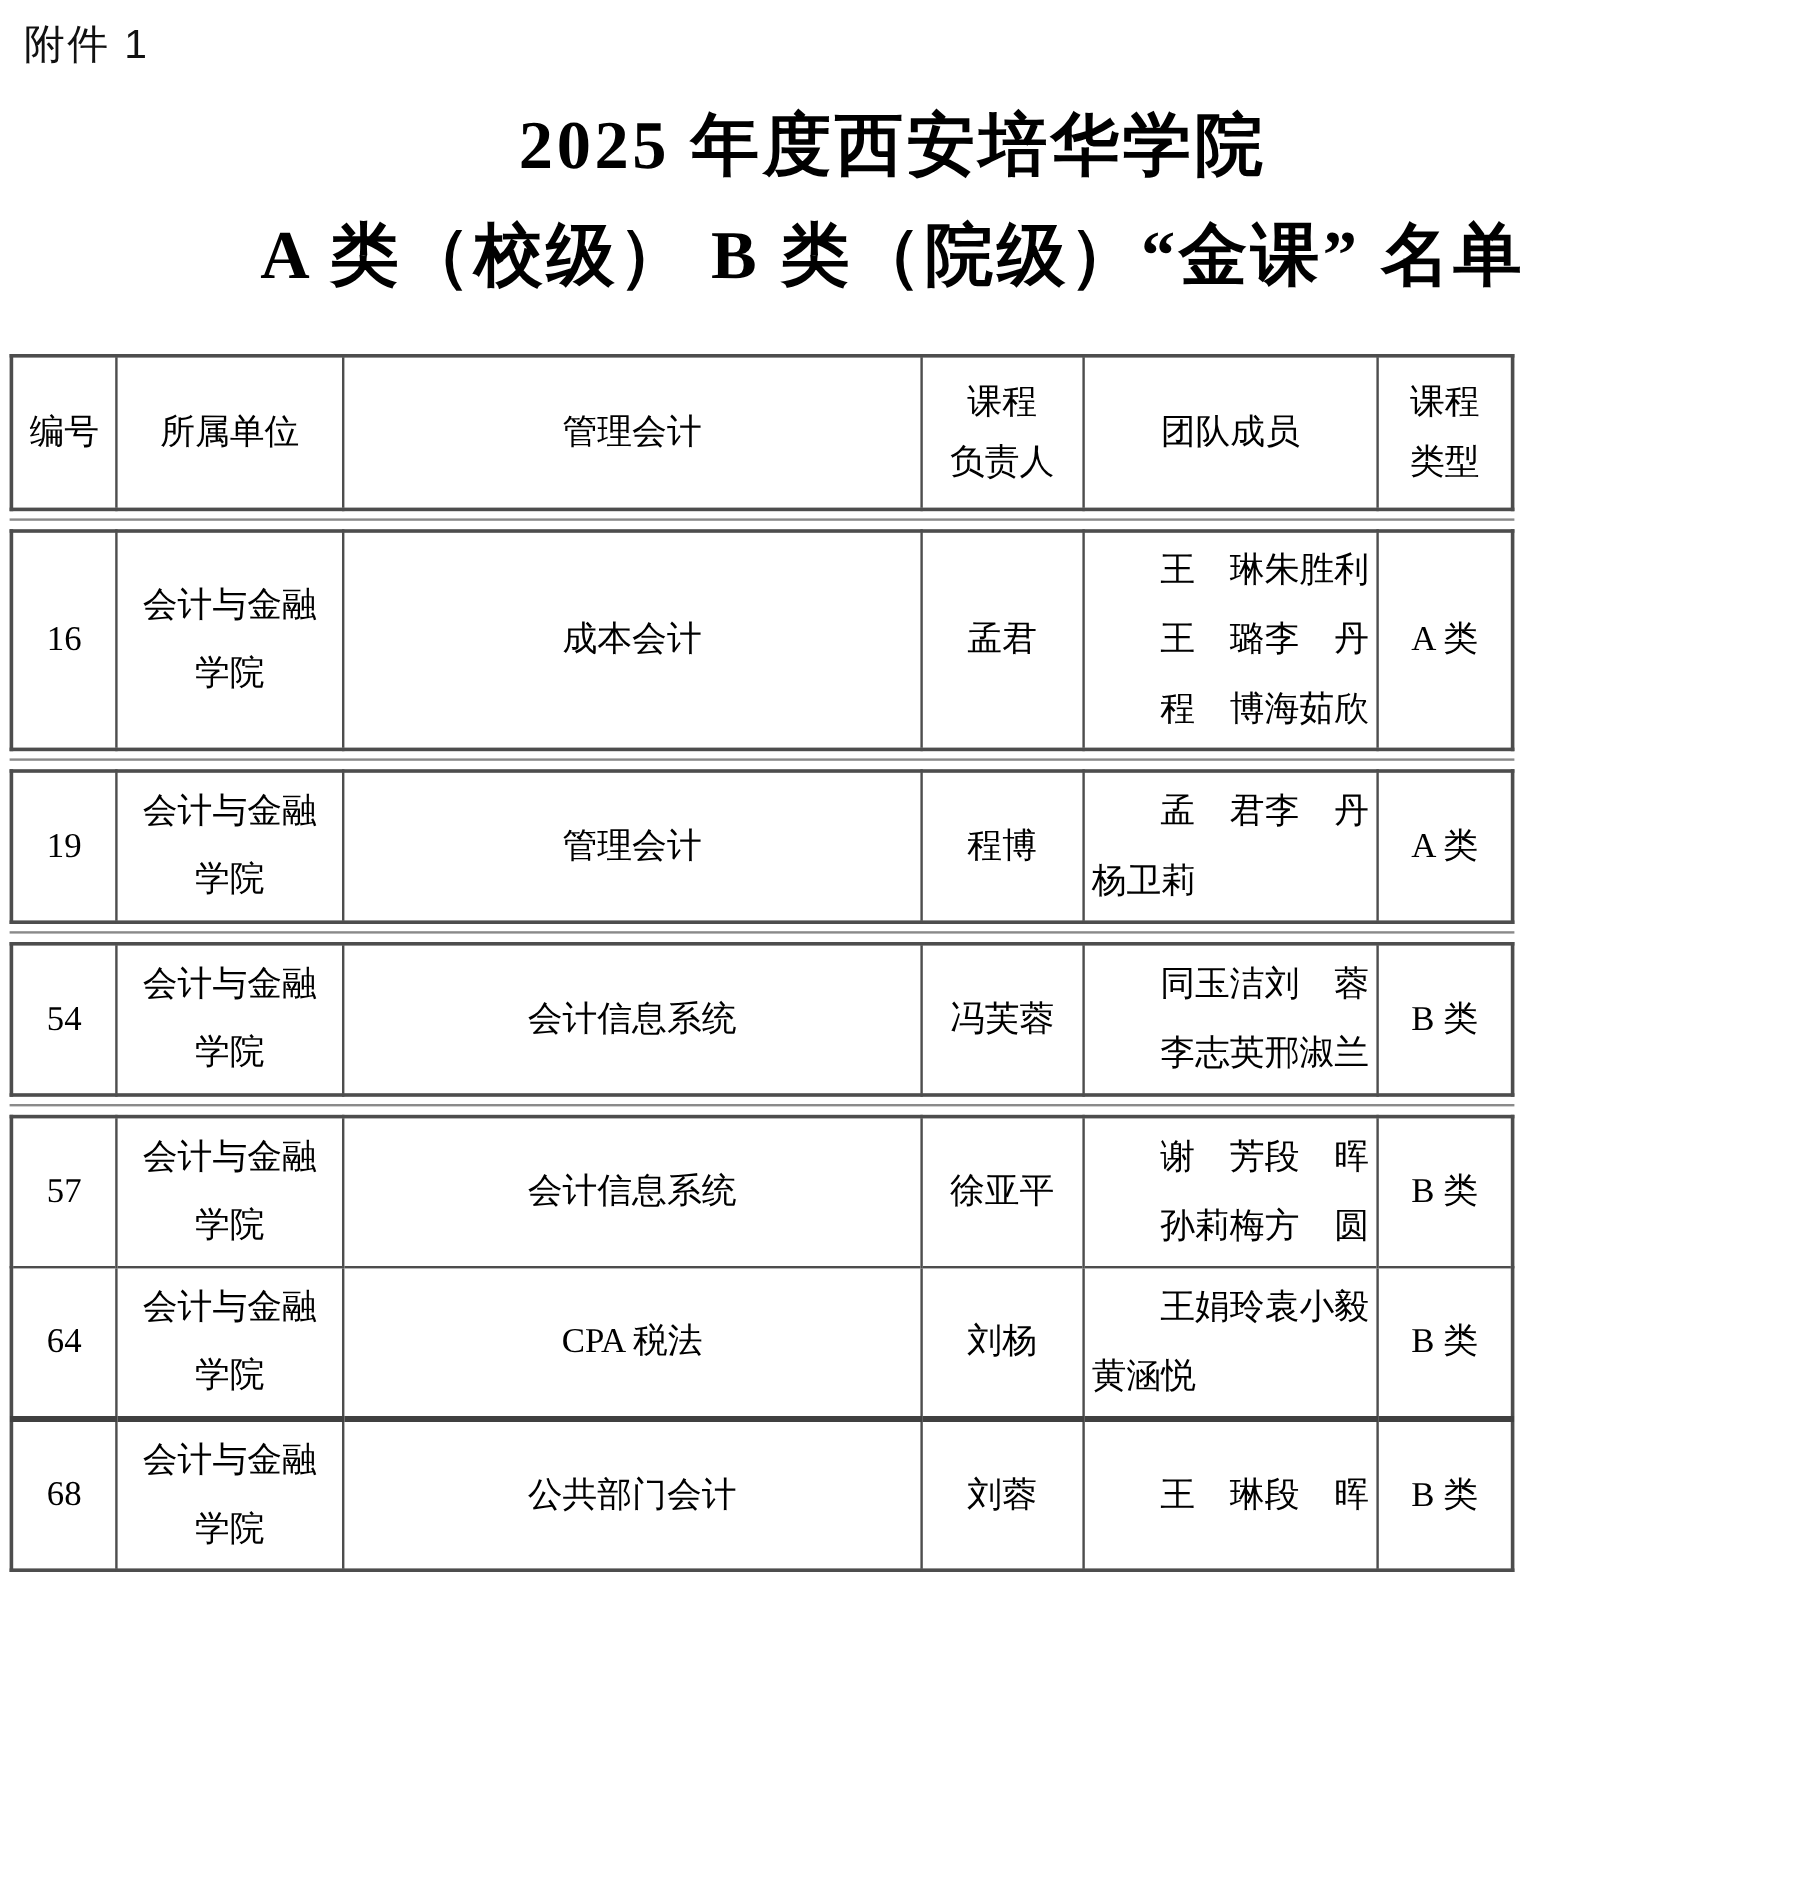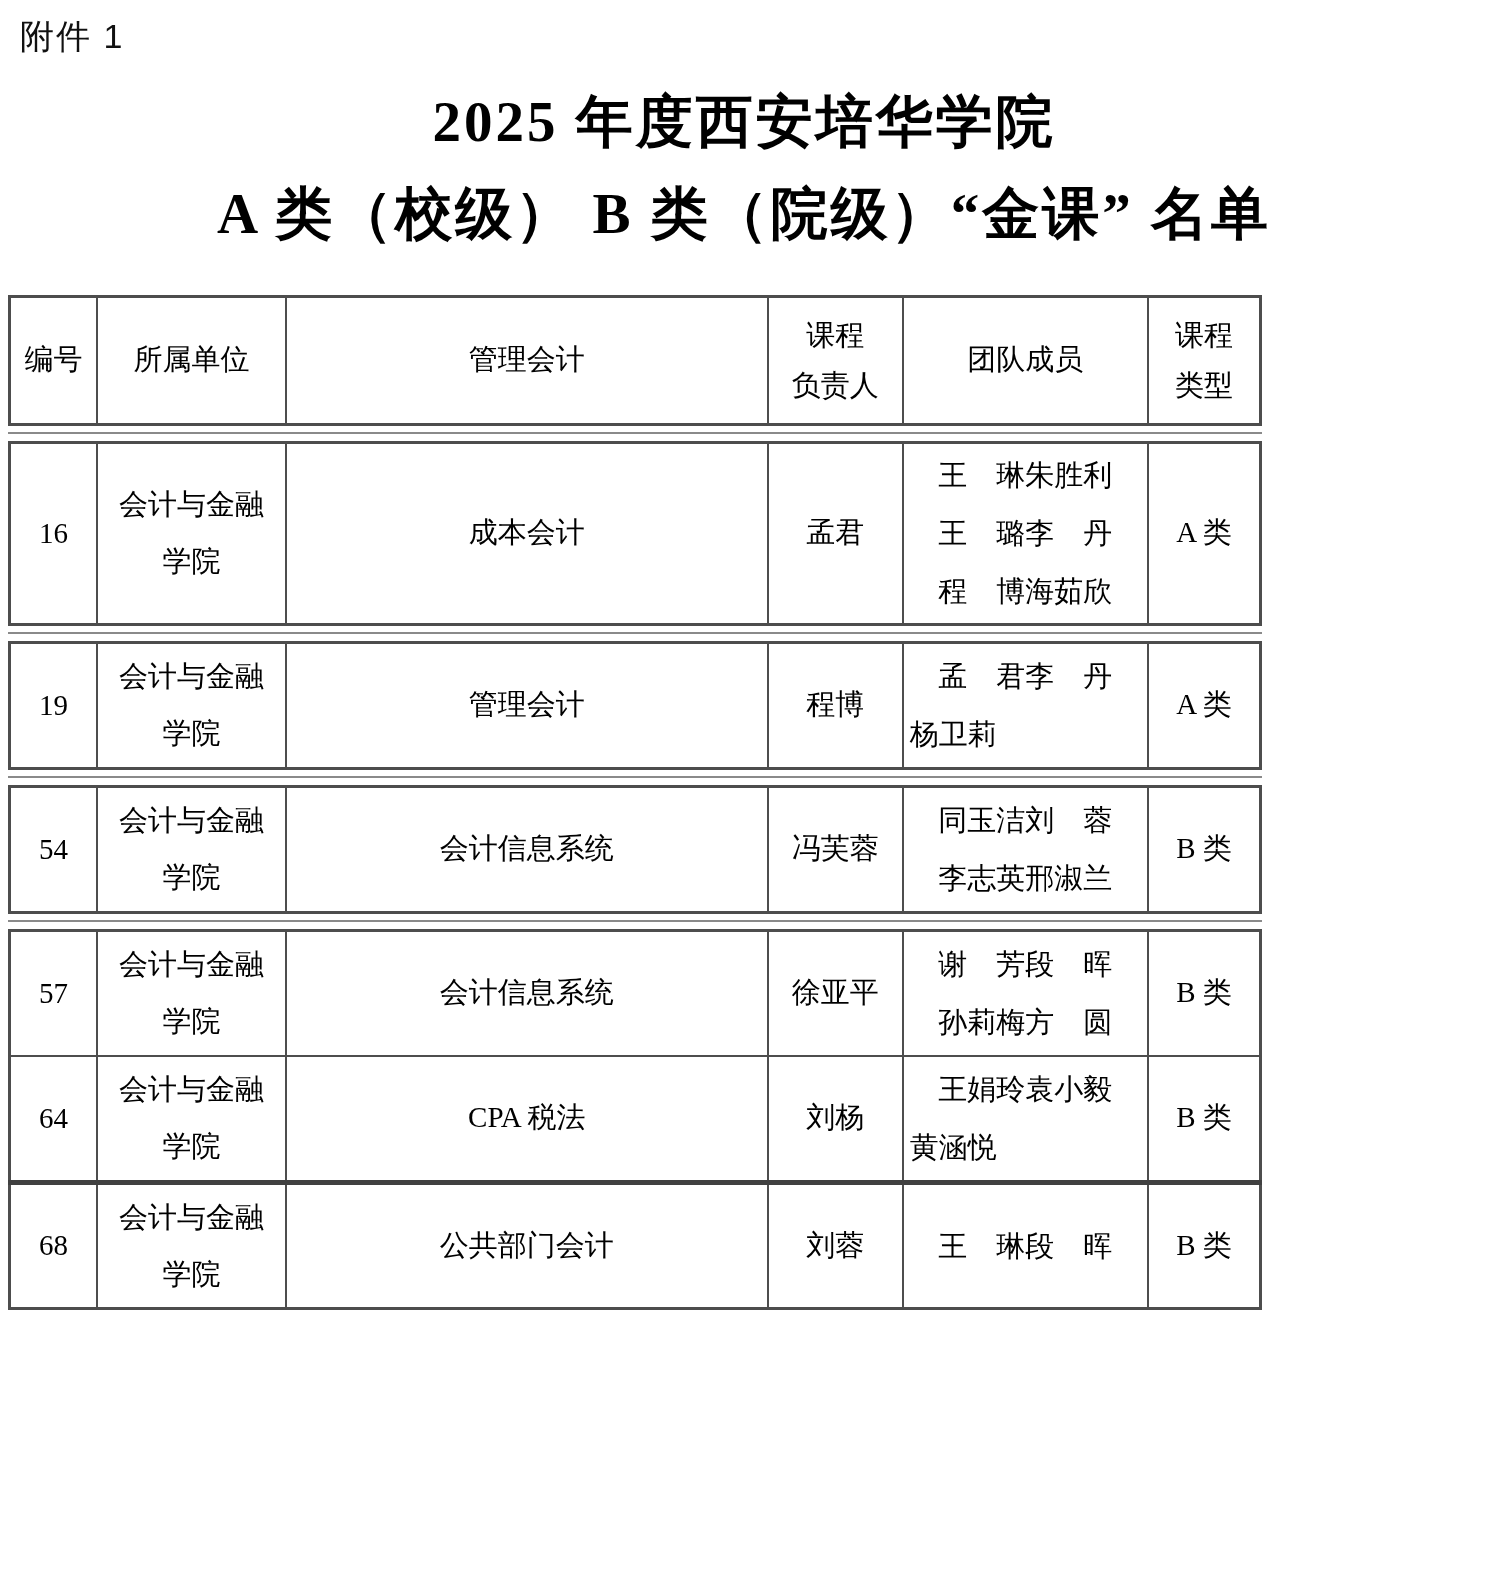--- a/index.html
+++ b/index.html
@@ -37,21 +37,21 @@
   col.c-type   { width:9.0%; }
 
   .header-frag td { height:128px; }
   tr.lines-1 td, tr.lines-2 td { height:126px; }
   tr.lines-3 td { height:182px; }
 
   .two-line div { line-height:52px; }
   .header-frag .two-line div { line-height:50px; }
   td.cell-team { text-align:left; padding:6px 24px 6px 12px; }
   td.cell-team-header { text-align:left; padding-left:10px; }
-  .team-line { display:flex; justify-content:center; line-height:58px; }
+  .team-line { display:flex; justify-content:flex-end; line-height:58px; }
   .team-line.single { justify-content:flex-start; }
   .unit-cell div { line-height:57px; }
 
   .frag-gap { height:15px; display:flex; align-items:center; }
   .frag-gap .gap-line { height:2px; width:100%; background:#8a8a8a; }
 </style>
 </head>
 <body>
 
 <div class="page">

